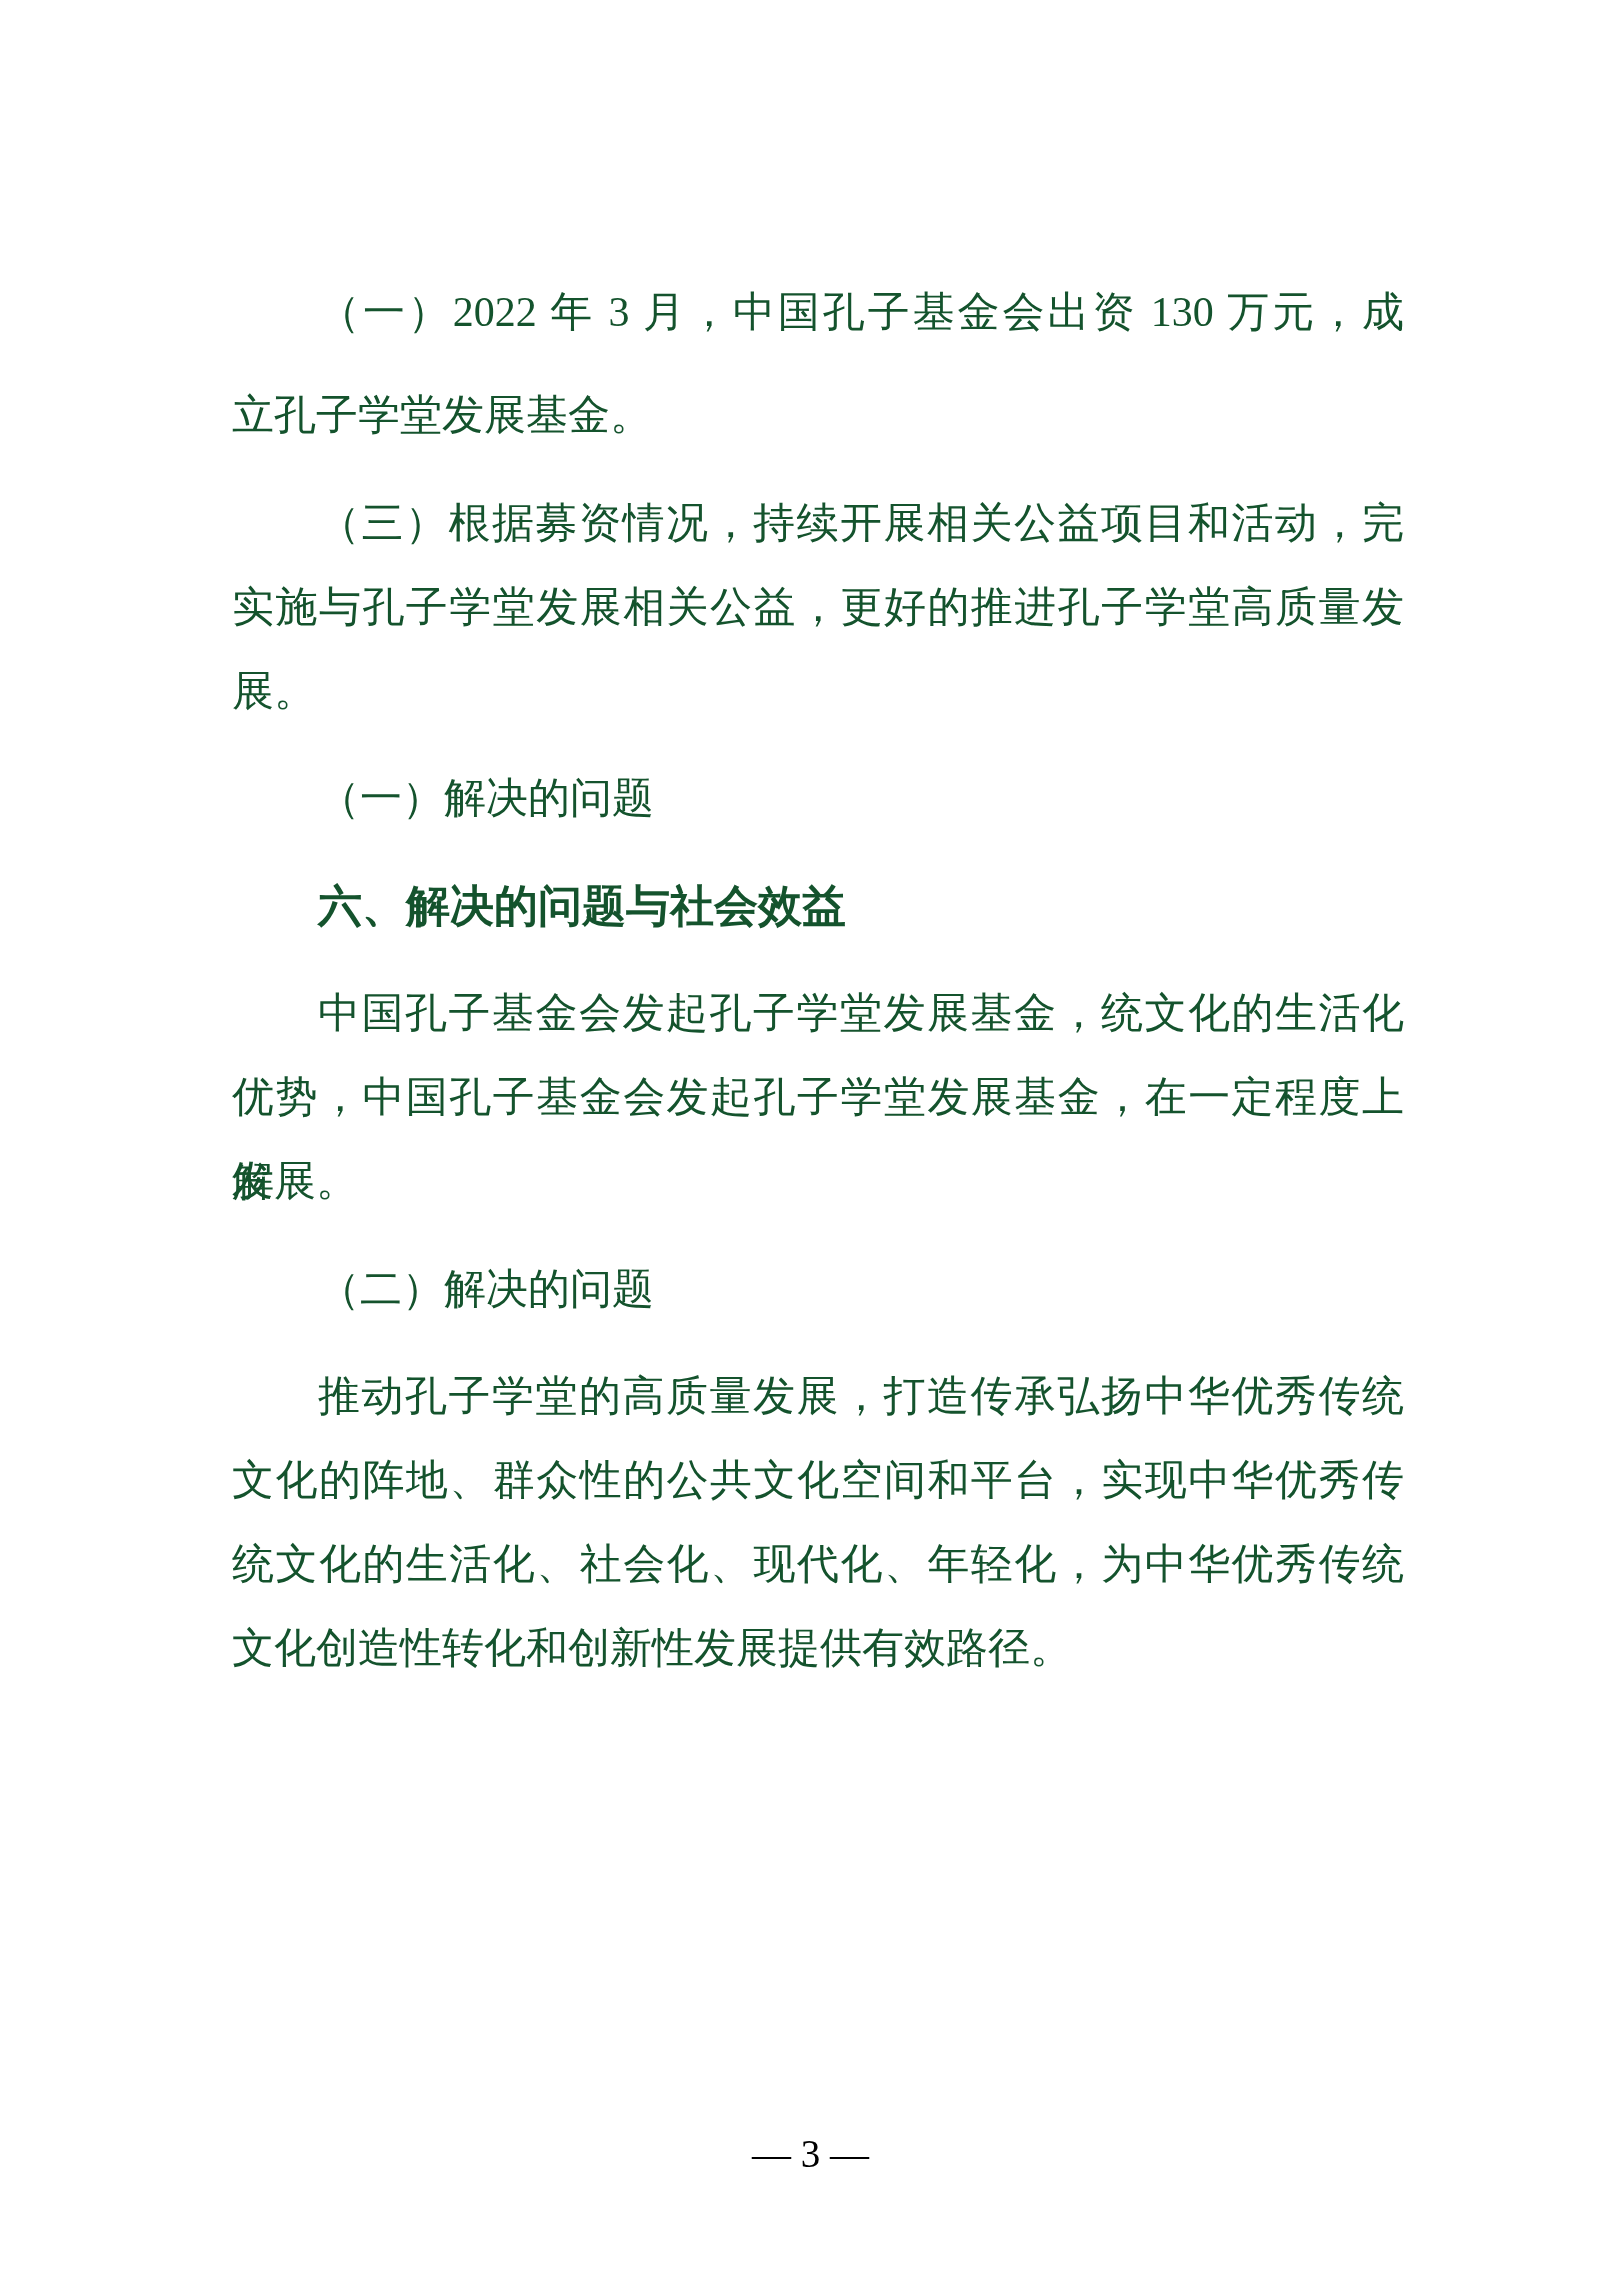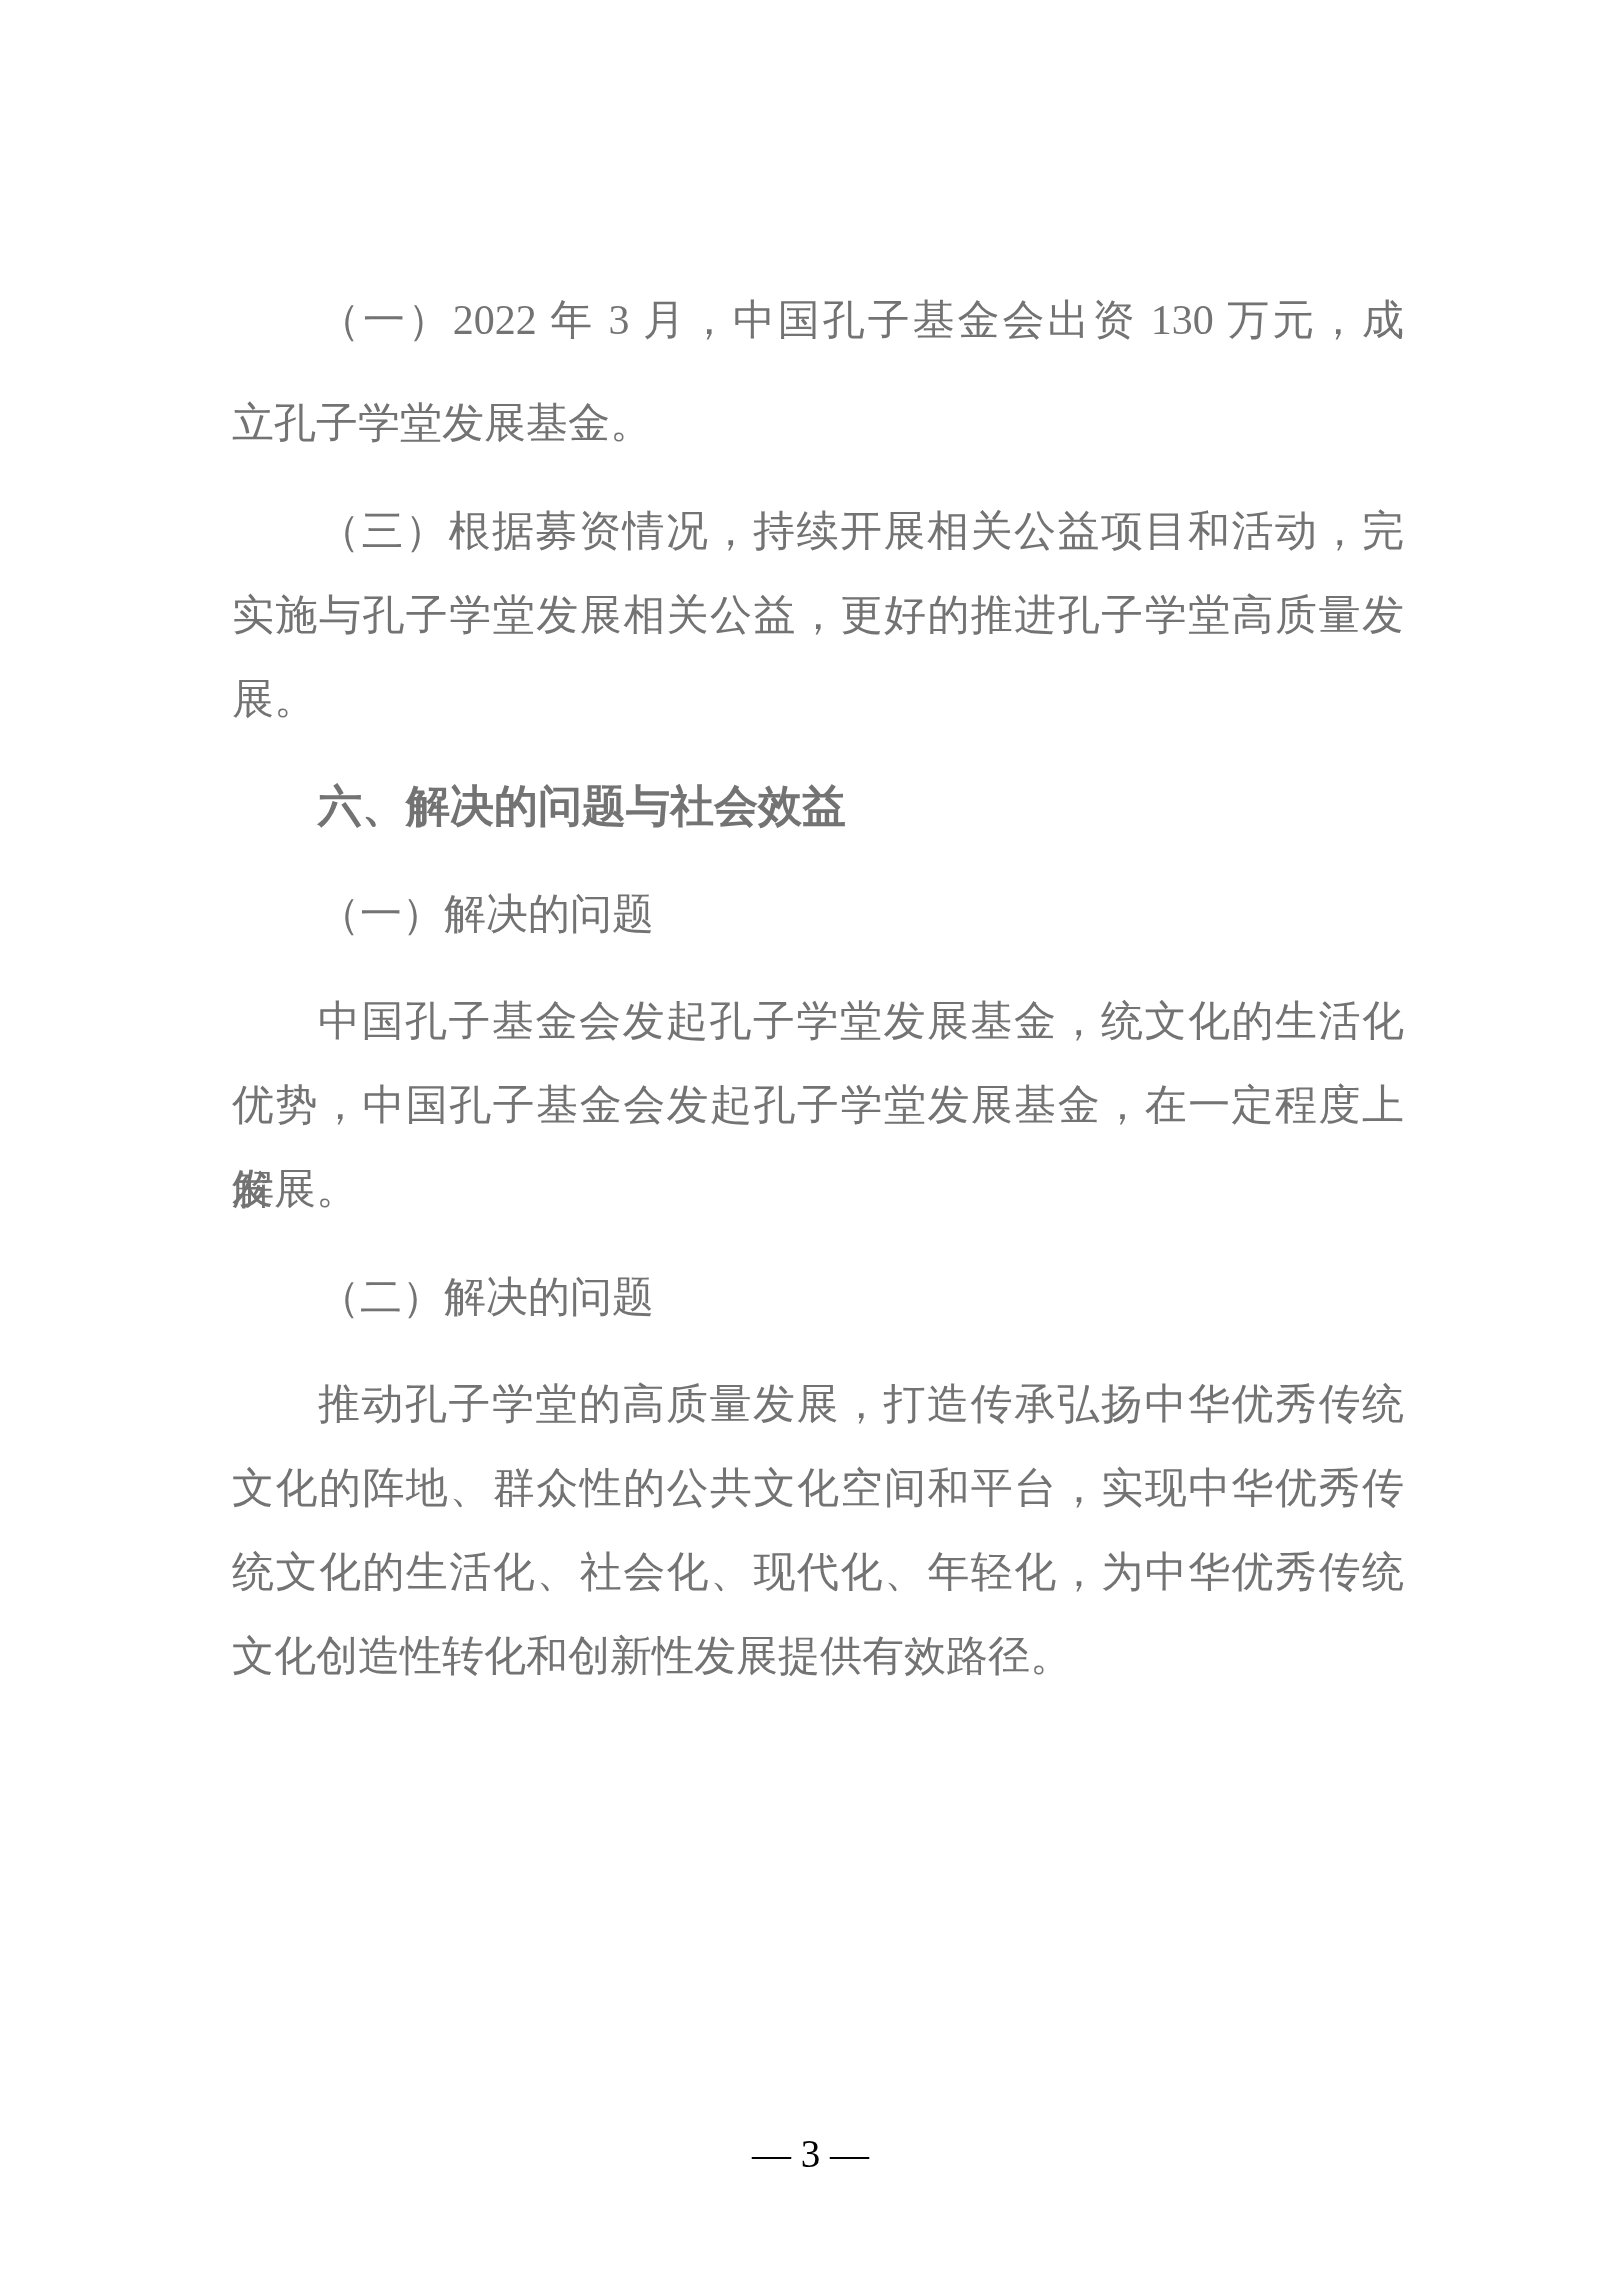--- a/index.html
+++ b/index.html
@@ -17,23 +17,23 @@
     position: absolute;
     left: 0;
     top: 0;
     width: 1621px;
     height: 2293px;
     background: #ffffff;
   }
   .doc {
     position: absolute;
     left: 232px;
-    top: 269px;
+    top: 261px;
     width: 1172px;
-    color: #737373;
+    color: #14532d;
     font-family: "Liberation Serif", "DejaVu Serif", serif;
     font-size: 42px;
   }
   .para {
     margin: 0 0 23.5px 0;
   }
   .para.first {
     margin-bottom: 13.7px;
   }
   .line {
@@ -77,25 +77,25 @@
   <div class="doc" id="doc-body">
       <div class="para body first">
         <div class="line indent j">（一）2022 年 3 月，中国孔子基金会出资 130 万元，成</div>
         <div class="line">立孔子学堂发展基金。</div>
       </div>
       <div class="para body">
         <div class="line indent j">（三）根据募资情况，持续开展相关公益项目和活动，完</div>
         <div class="line j">实施与孔子学堂发展相关公益，更好的推进孔子学堂高质量发</div>
         <div class="line">展。</div>
       </div>
+      <div class="para subheading">
+        <div class="line indent">（一）解决的问题</div>
+      </div>
       <div class="para heading">
         <div class="line indent">六、解决的问题与社会效益</div>
-      </div>
-      <div class="para subheading">
-        <div class="line indent">（一）解决的问题</div>
       </div>
       <div class="para body">
         <div class="line indent j">中国孔子基金会发起孔子学堂发展基金，统文化的生活化</div>
         <div class="line j">优势，中国孔子基金会发起孔子学堂发展基金，在一定程度上解</div>
         <div class="line">发展。</div>
       </div>
       <div class="para subheading">
         <div class="line indent">（二）解决的问题</div>
       </div>
       <div class="para body">

